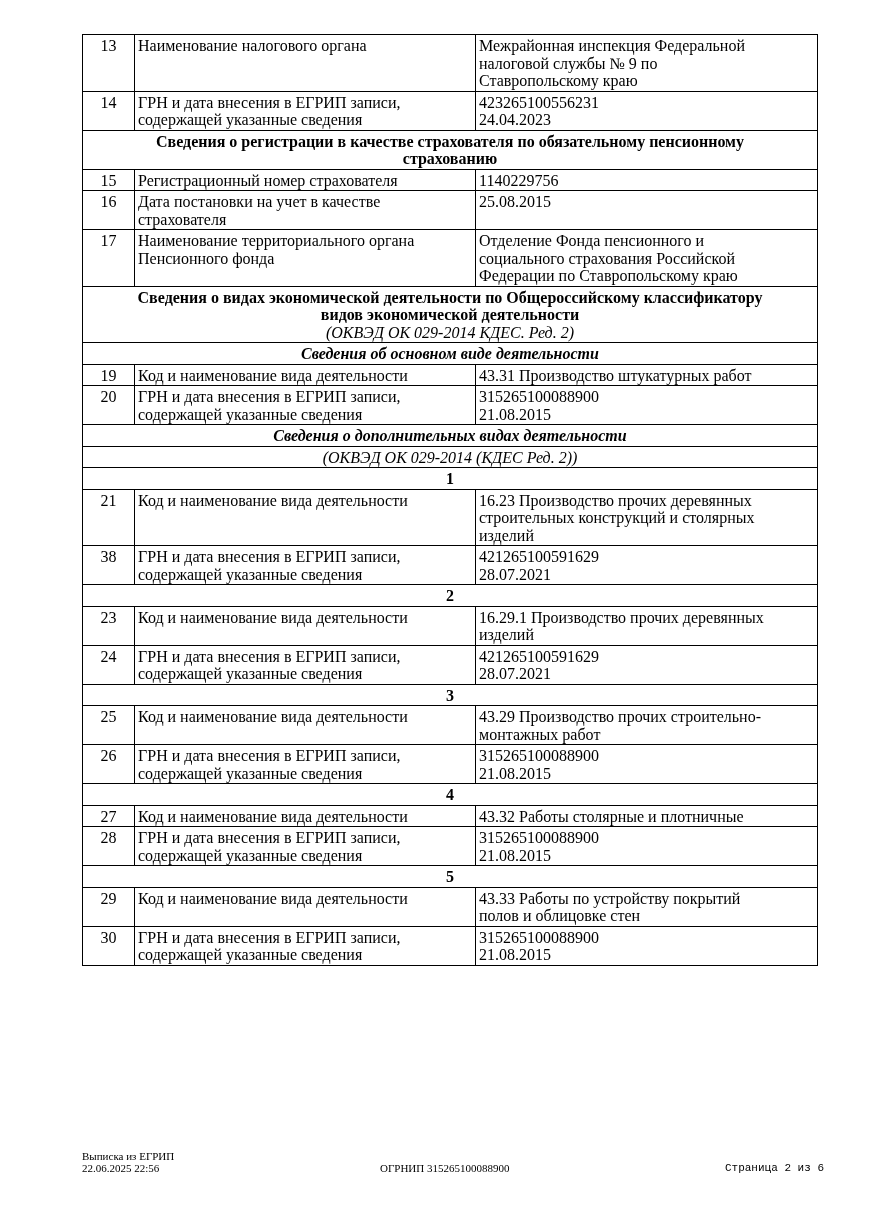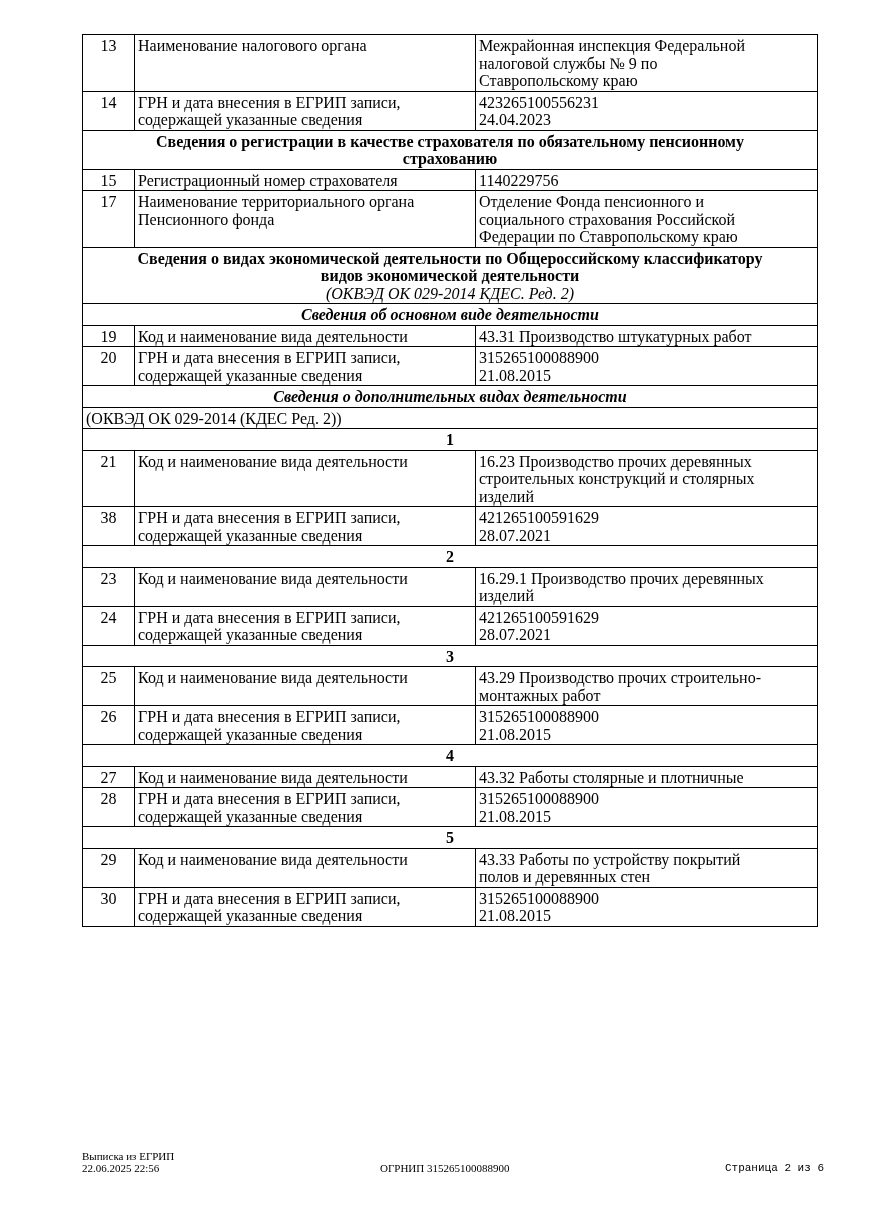--- a/index.html
+++ b/index.html
@@ -6,21 +6,21 @@
   body { width: 879px; height: 1217px; position: relative; font-family: "Liberation Serif", "DejaVu Serif", serif; color: #000; }
   .page { position: absolute; left: 0; top: 0; width: 879px; height: 1074px; }
   table.egrip { position: absolute; left: 82px; top: 34px; width: 736px; border-collapse: collapse; table-layout: fixed; font-size: 16px; line-height: 17.5px; }
   table.egrip td { border: 1px solid #000; vertical-align: top; padding: 2px 3px 1px 3px; }
   td.num { width: 45px; text-align: center; }
   td.lbl { width: 334px; }
   td.val { }
   td.section { text-align: center; font-weight: bold; padding: 4px 6px 2px 6px; margin-left: 40px; }
   td.section .sub { font-weight: normal; font-style: italic; display: block; }
   td.italic-head { text-align: center; font-style: italic; font-weight: bold; padding: 3px 6px 2px 6px; }
-  td.italic-plain { text-align: left; padding: 3px 6px 2px 6px; }
+  td.italic-plain { text-align: center; font-style: italic; padding: 3px 6px 2px 6px; }
   td.group { text-align: center; font-weight: bold; padding: 3px 6px 2px 6px; }
   .line { display: block; }
   .footer { position: absolute; top: 1150px; left: 82px; width: 742px; font-size: 11px; line-height: 12px; font-family: "Liberation Serif", serif; }
   .footer .left { position: absolute; left: 0; top: 0; }
   .footer .center { position: absolute; left: 298px; top: 12px; }
   .footer .right { position: absolute; right: 0; top: 12px; font-family: Liberation Mono, monospace; }
 </style>
 </head>
 <body>
 
@@ -61,20 +61,28 @@
       <span class="line">страхованию</span>
     </td>
   </tr>
 
   <tr>
     <td class="num">15</td>
     <td class="lbl">Регистрационный номер страхователя</td>
     <td class="val">1140229756</td>
   </tr>
 
+  <tr>
+    <td class="num">16</td>
+    <td class="lbl">
+      <span class="line">Дата постановки на учет в качестве</span>
+      <span class="line">страхователя</span>
+    </td>
+    <td class="val">25.08.2015</td>
+  </tr>
 
   <tr>
     <td class="num">17</td>
     <td class="lbl">
       <span class="line">Наименование территориального органа</span>
       <span class="line">Пенсионного фонда</span>
     </td>
     <td class="val">
       <span class="line">Отделение Фонда пенсионного и</span>
       <span class="line">социального страхования Российской</span>
@@ -211,21 +219,21 @@
   </tr>
 
   <tr>
     <td colspan="3" class="group">5</td>
   </tr>
   <tr>
     <td class="num">29</td>
     <td class="lbl">Код и наименование вида деятельности</td>
     <td class="val">
       <span class="line">43.33 Работы по устройству покрытий</span>
-      <span class="line">полов и деревянных стен</span>
+      <span class="line">полов и облицовке стен</span>
     </td>
   </tr>
   <tr>
     <td class="num">30</td>
     <td class="lbl">
       <span class="line">ГРН и дата внесения в ЕГРИП записи,</span>
       <span class="line">содержащей указанные сведения</span>
     </td>
     <td class="val">
       <span class="line">315265100088900</span>

